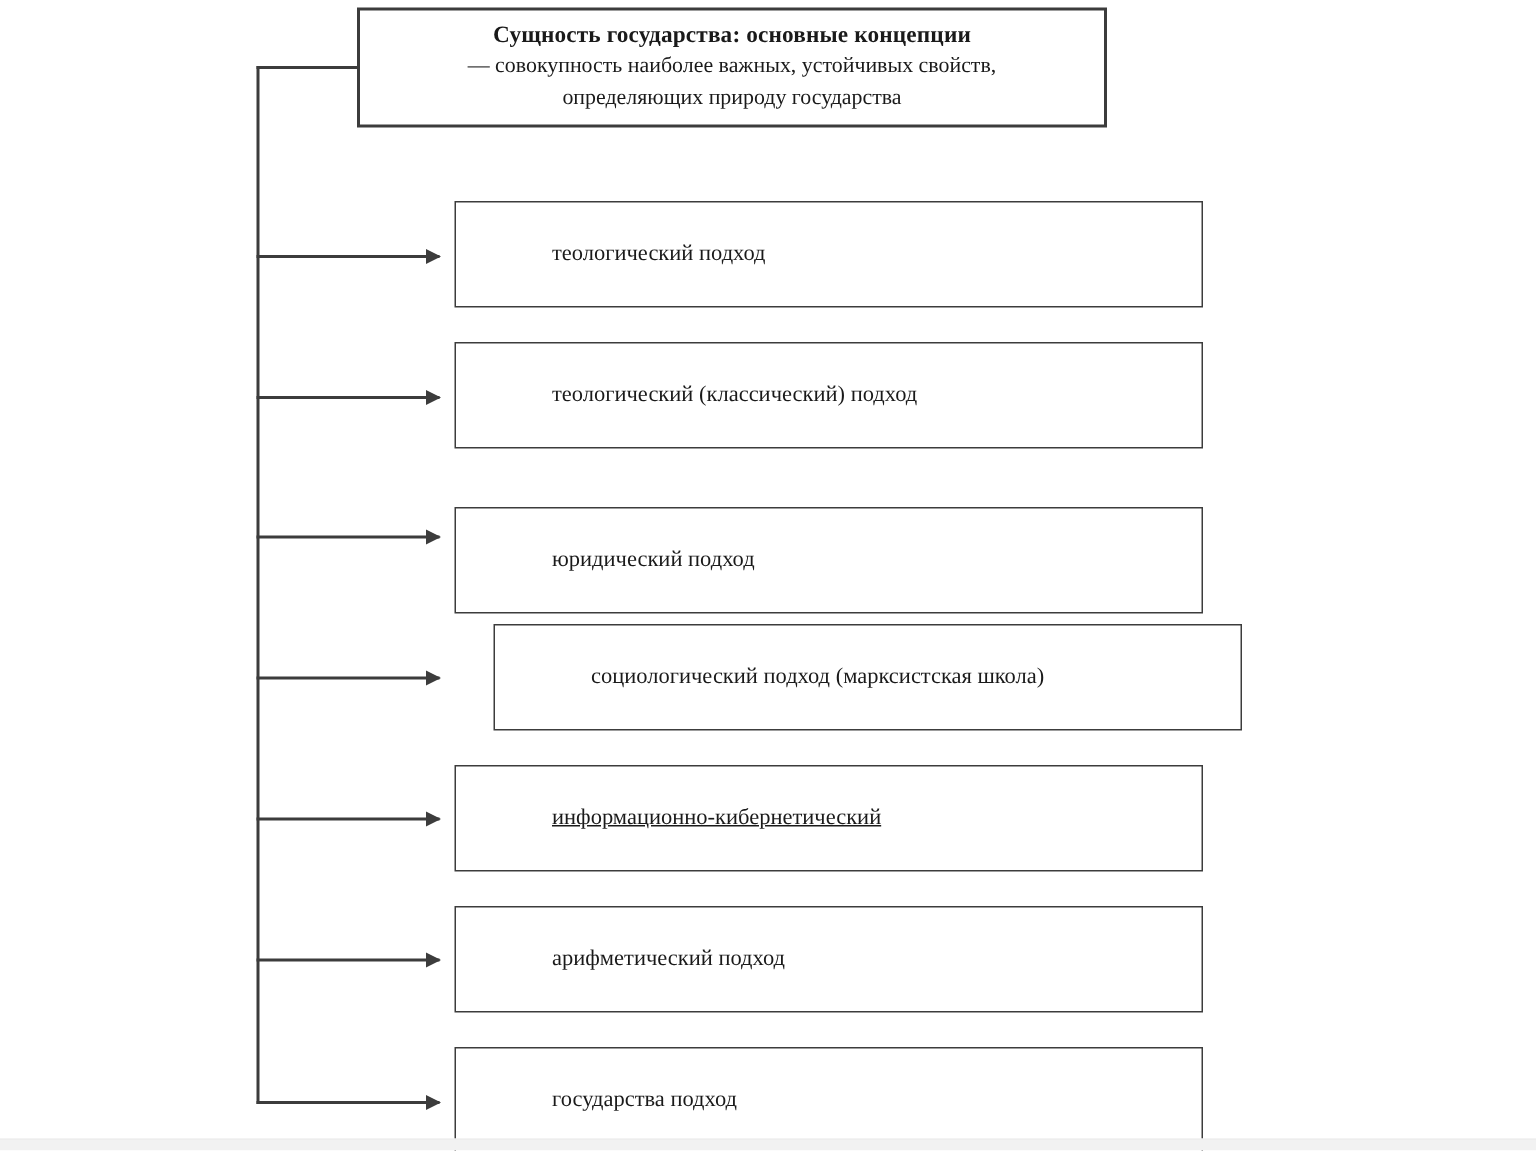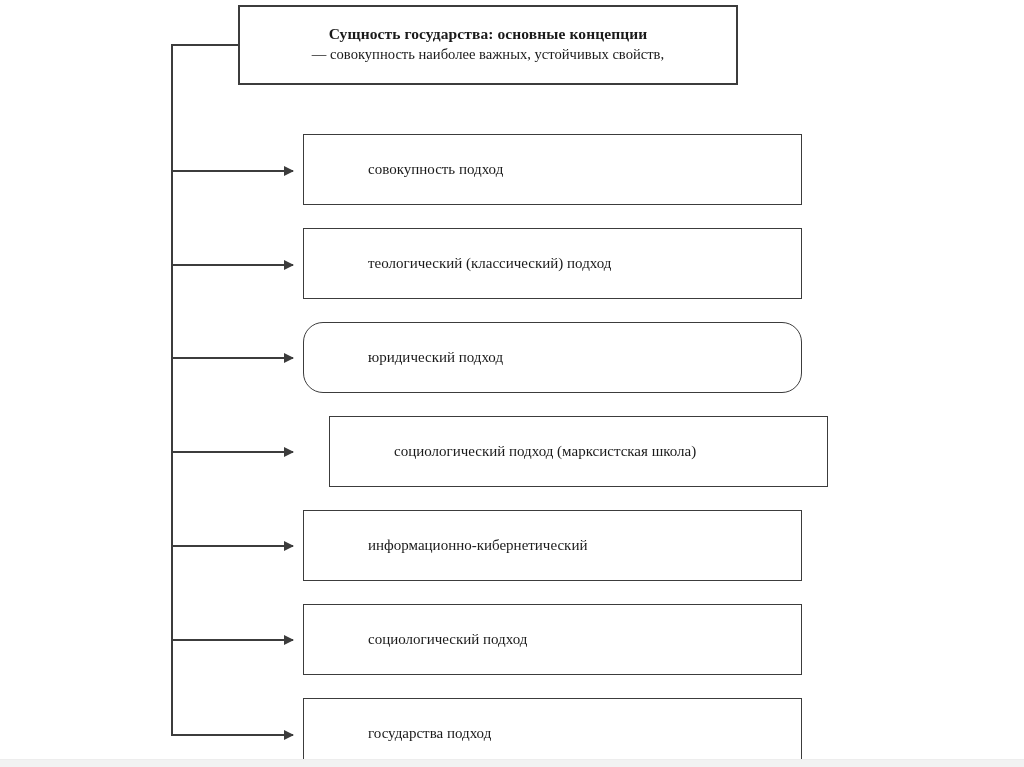--- a/index.html
+++ b/index.html
@@ -147,44 +147,45 @@
   <div class="branch" style="top:639px;">
       <span class="head"></span>
     </div>
   <div class="branch" style="top:734px;">
       <span class="head"></span>
     </div>
 
   <div class="root-box">
     <div class="root-title">Сущность государства: основные концепции</div>
     <div class="root-sub">— совокупность наиболее важных, устойчивых свойств,</div>
+    <div class="root-sub">определяющих природу государства</div>
   </div>
 
   <div class="leaf-box" style="top:134px;">
-    <div class="leaf-line">совокупность подход</div>
+    <div class="leaf-line">теологический подход</div>
   </div>
 
   <div class="leaf-box" style="top:228px;">
     <div class="leaf-line">теологический (классический) подход</div>
   </div>
 
-  <div class="leaf-box" style="top:322px;border-radius:20px;">
+  <div class="leaf-box" style="top:338px;">
     <div class="leaf-line">юридический подход</div>
   </div>
 
   <div class="leaf-box" style="top:416px;margin-left:26px;">
     <div class="leaf-line">социологический подход (марксистская школа)</div>
   </div>
 
-  <div class="leaf-box" style="top:510px;">
+  <div class="leaf-box" style="top:510px;text-decoration:underline;">
     <div class="leaf-line">информационно-кибернетический</div>
   </div>
 
   <div class="leaf-box" style="top:604px;">
-    <div class="leaf-line">социологический подход</div>
+    <div class="leaf-line">арифметический подход</div>
   </div>
 
   <div class="leaf-box" style="top:698px;">
     <div class="leaf-line">государства подход</div>
   </div>
 
   <div class="bottom-band"></div>
 </div>
 
 </body></html>

